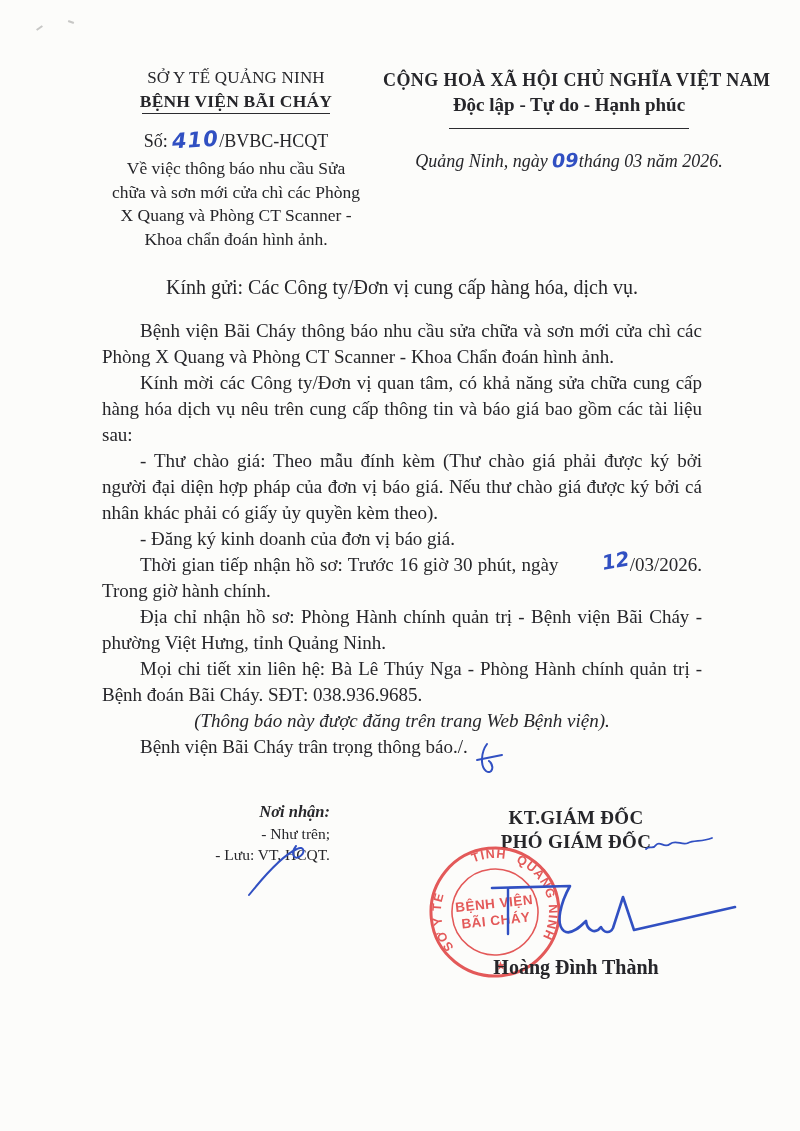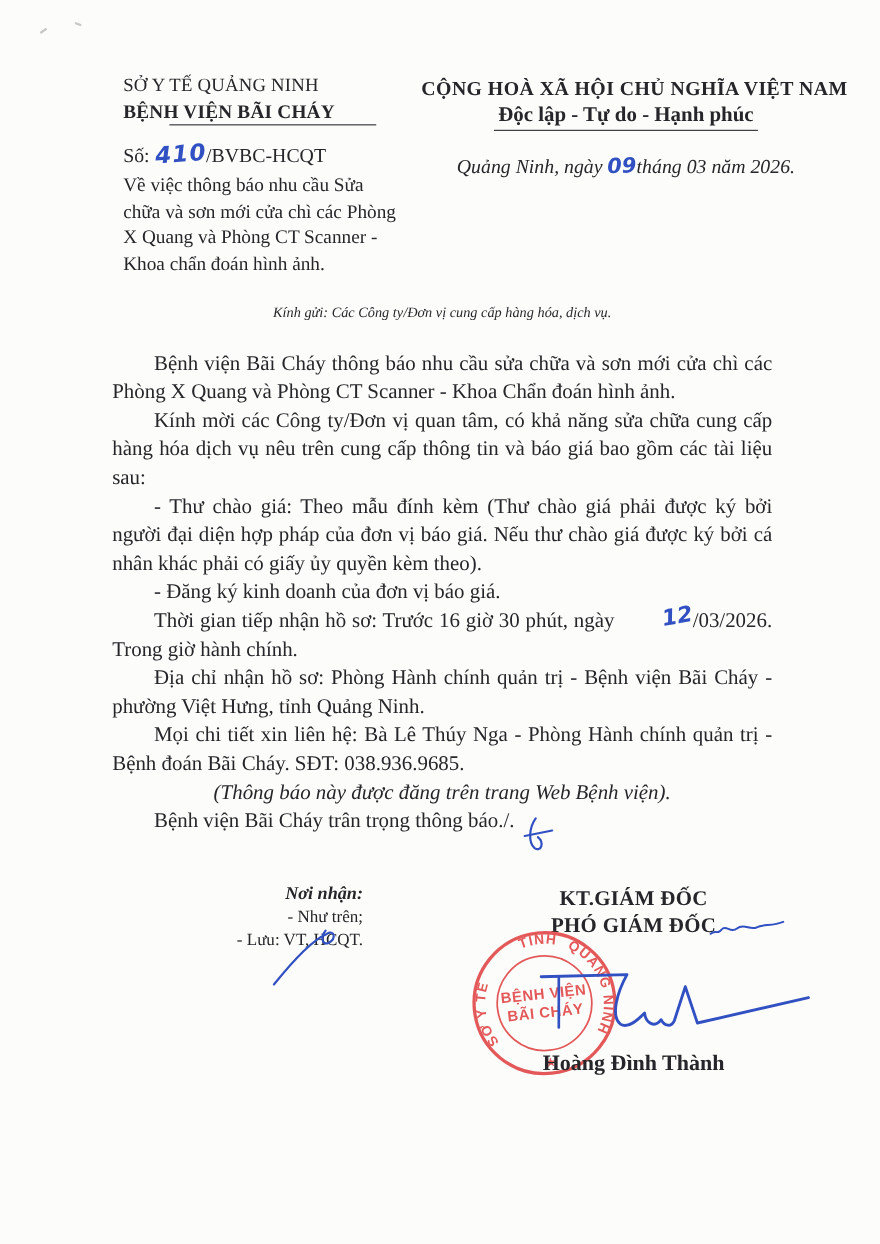--- a/index.html
+++ b/index.html
@@ -17,43 +17,43 @@
     overflow:hidden;
   }
   .abs{position:absolute;}
 
   
   .artifact{background:rgba(60,60,60,.28);}
   .a1{left:36px;top:27px;width:7px;height:2px;transform:rotate(-35deg);}
   .a2{left:68px;top:21px;width:6px;height:2px;transform:rotate(20deg);}
 
   
-  .hdr-left{left:112px;top:68px;width:272px;text-align:left;}
+  .hdr-left{left:100px;top:68px;width:272px;text-align:center;}
   .agency{font-size:17px;letter-spacing:.2px;}
   .hospital{font-size:17.5px;font-weight:bold;margin-top:3px;letter-spacing:.2px;}
   .hdr-underline{width:188px;margin:1px auto 0;border-bottom:1.6px solid #2b2b2f;}
   .doc-number{font-size:18px;margin-top:16px;}
   .subject{font-size:17.5px;line-height:23.5px;margin-top:5px;}
 
   
   .hdr-right{left:383px;top:70px;width:372px;text-align:center;}
   .national1{font-size:18px;font-weight:bold;letter-spacing:.4px;white-space:nowrap;}
   .national2{display:inline-block;font-size:19px;font-weight:bold;margin-top:3px;
-             padding:0 4px 2px;border-bottom:1.7px solid #2b2b2f;}
+             padding:0 4px 12px;border-bottom:1.7px solid #2b2b2f;}
   .dateline{font-size:18px;font-style:italic;margin-top:22px;}
 
   
   .hand{font-family:"DejaVu Sans",sans-serif;font-style:italic;font-weight:600;
         color:var(--blue);display:inline-block;}
   .hand-410{font-size:21px;transform:rotate(-4deg);letter-spacing:1px;line-height:1;}
   .hand-09{font-size:19px;transform:rotate(-2deg);line-height:1;}
   .hand-12{font-size:20px;transform:rotate(-10deg);line-height:1;}
 
   
-  .salutation{left:102px;top:276px;width:600px;text-align:center;font-size:13px;font-style:italic;}
+  .salutation{left:102px;top:276px;width:600px;text-align:center;font-size:20px;}
   .body-text{left:102px;top:318px;width:600px;font-size:19px;line-height:26px;}
   .body-text p{text-align:justify;text-indent:38px;}
   .center-note{text-align:center !important;text-indent:0 !important;font-style:italic;}
   .closing-line{position:relative;}
 
   
   .recipients{left:110px;top:802px;width:220px;text-align:right;}
   .recipients-title{font-size:16.5px;font-weight:bold;font-style:italic;}
   .recipient{font-size:15.5px;margin-top:3px;}
   .sig-block{left:458px;top:806px;width:236px;text-align:center;}

